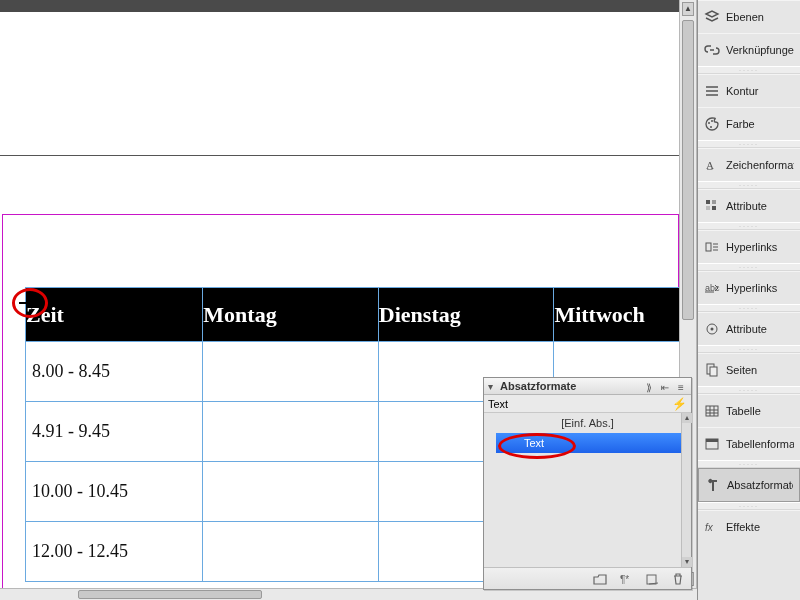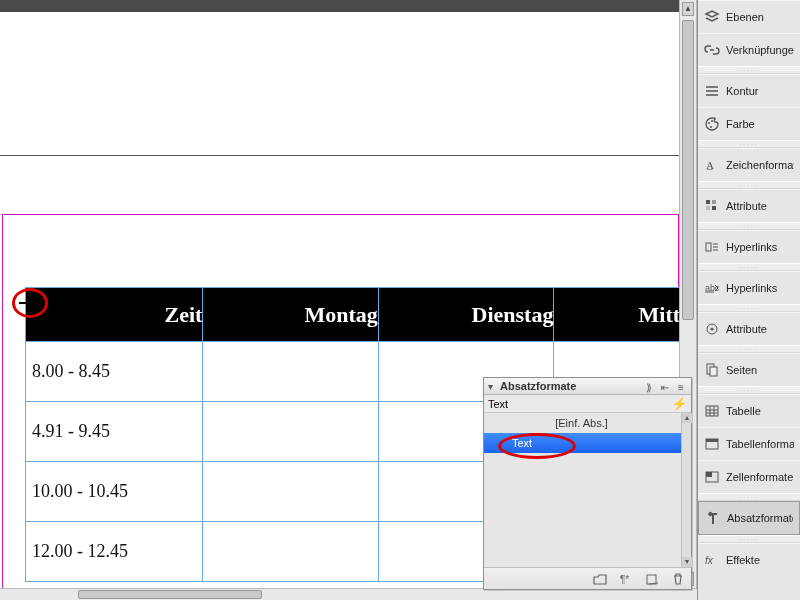--- a/index.html
+++ b/index.html
@@ -31,21 +31,21 @@
   .timetable {
     position: absolute; left: 25px; top: 275px; width: 705px;
     border-collapse: collapse;
     font-family: Georgia, "Times New Roman", serif;
   }
   .timetable th, .timetable td {
     border: 1px solid #6aa9e0;
   }
   .timetable th {
     background: #000; color: #fff; font-weight: 700; font-size: 22px;
-    height: 54px; text-align: right;
+    height: 54px; text-align: left;
     font-family: Georgia, serif;
   }
   .timetable td {
     background: #fff; color: #111; font-size: 18px; height: 60px;
     padding-left: 6px;
   }
   .col-zeit { width: 178px; }
   .col-day  { width: 176px; }
 
   
@@ -117,20 +117,21 @@
 
   .float-panel .applied-row {
     height: 18px; display:flex; align-items:center; justify-content:space-between;
     padding: 0 4px; background:#eaeaea; border-bottom:1px solid #c8c8c8;
   }
   .float-panel .applied-row .bolt { font-size:12px; color:#777; }
 
   .float-panel .list {
     position: relative; height: 155px; background: #e6e6e6;
     border-bottom: 1px solid #c0c0c0;
+    padding-left: 12px;
   }
   .float-panel .list .scroll {
     position:absolute; right:0; top:0; width:10px; height:100%;
     background:#dedede; border-left:1px solid #bdbdbd;
   }
   .float-panel .list .scroll .sb-btn { position:absolute; left:0; width:10px; height:10px; background:#d0d0d0; font-size:8px; text-align:center; line-height:10px; color:#555;}
   .float-panel .list .scroll .sb-btn.up{top:0;} .float-panel .list .scroll .sb-btn.dn{bottom:0;}
   .float-panel .list .row {
     height: 20px; display:flex; align-items:center; padding-left: 28px; padding-right: 12px;
     color:#222; cursor:pointer;
@@ -346,29 +347,20 @@
   </div>
   <div class="dock-item">
     <span class="ico">
         <svg viewBox="0 0 16 16">
           <rect x="2" y="3" width="12" height="10" fill="none" stroke="#555"></rect>
           <rect x="2" y="3" width="12" height="3" fill="#555"></rect>
         </svg>
       </span>
     <span class="label">Tabellenformate</span>
   </div>
-  <div class="dock-item">
-    <span class="ico">
-        <svg viewBox="0 0 16 16">
-          <rect x="2" y="3" width="12" height="10" fill="none" stroke="#555"></rect>
-          <rect x="2" y="3" width="6" height="5" fill="#555"></rect>
-        </svg>
-      </span>
-    <span class="label">Zellenformate</span>
-  </div>
   <div class="dock-gripper">·····</div>
 
   <div class="dock-item selected">
     <span class="ico">
         <svg viewBox="0 0 16 16">
           <path d="M7 3h5v2H9v9H7V5a2 2 0 1 1 0-2z" fill="#555"></path>
         </svg>
       </span>
     <span class="label">Absatzformate</span>
   </div>

